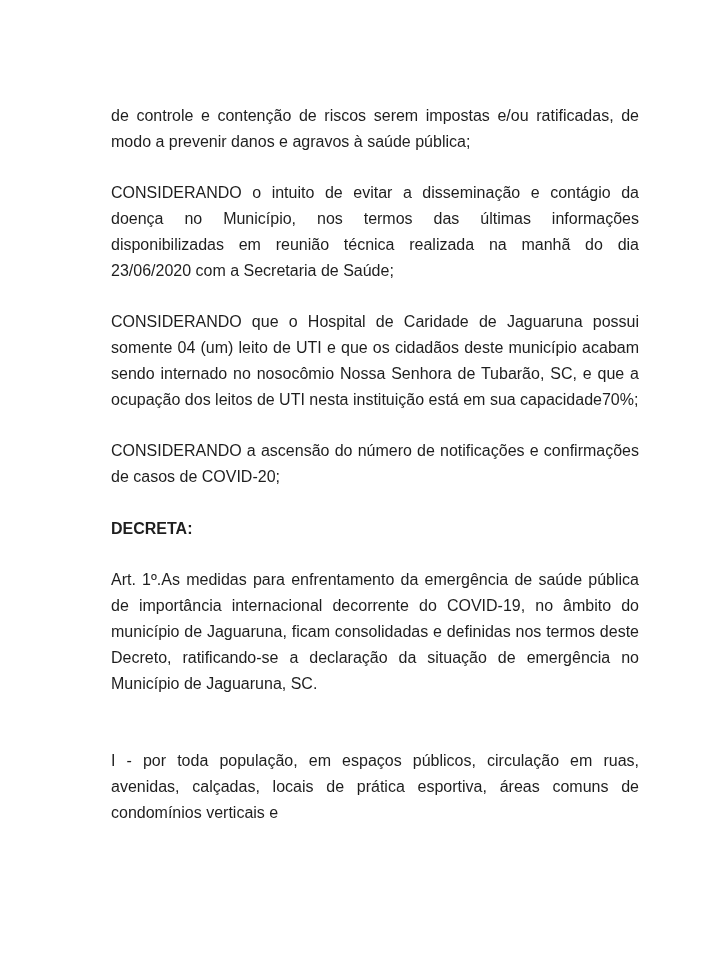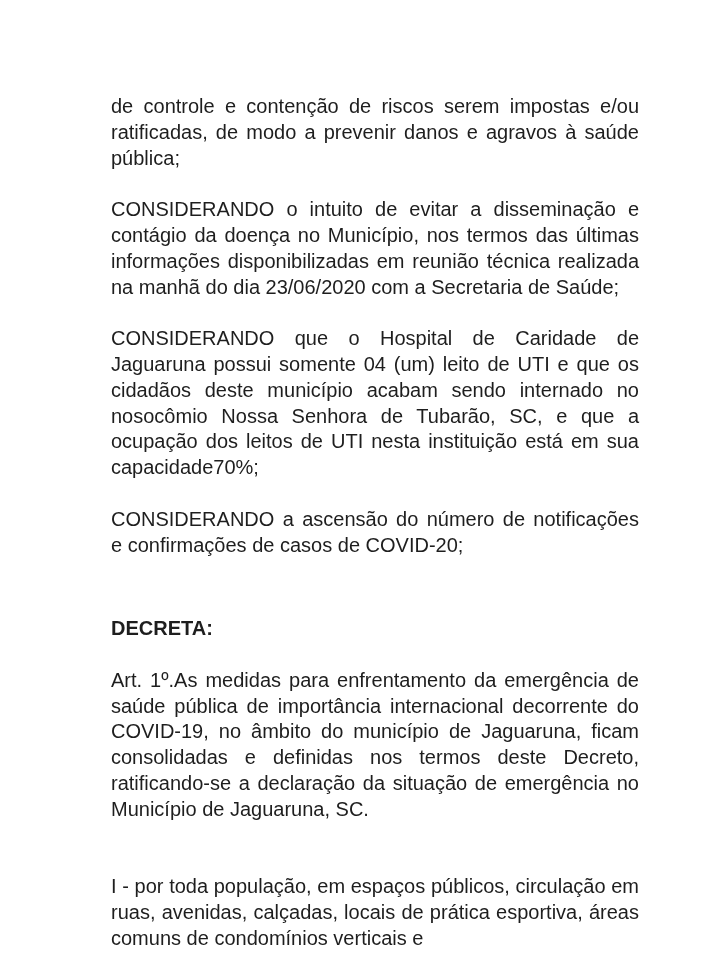--- a/index.html
+++ b/index.html
@@ -11,36 +11,35 @@
       width: 722px;
       height: 956px;
       overflow: hidden;
       position: relative;
       font-family: "Liberation Sans", sans-serif;
       color: #1e1e1e;
     }
     .page {
       position: absolute;
       left: 111px;
-      top: 94px;
+      top: 103px;
       width: 528px;
-      font-size: 20px;
+      font-size: 16px;
       line-height: 25.8px;
     }
     .para {
       margin: 0;
       text-align: justify;
       text-align-last: left;
     }
     .gap {
       height: 25.8px;
     }
     .bold {
       font-weight: bold;
-      margin-top: 32px;
     }
   </style>
 </head>
 <body>
 
 <div class="page">
   <p class="para">de controle e contenção de riscos serem impostas e/ou ratificadas, de modo a prevenir danos e agravos à saúde pública;</p>
   <div class="gap"></div>
 
   <p class="para">CONSIDERANDO o intuito de evitar a disseminação e contágio da doença no Município, nos termos das últimas informações disponibilizadas em reunião técnica realizada na manhã do dia 23/06/2020 com a Secretaria de Saúde;</p>

